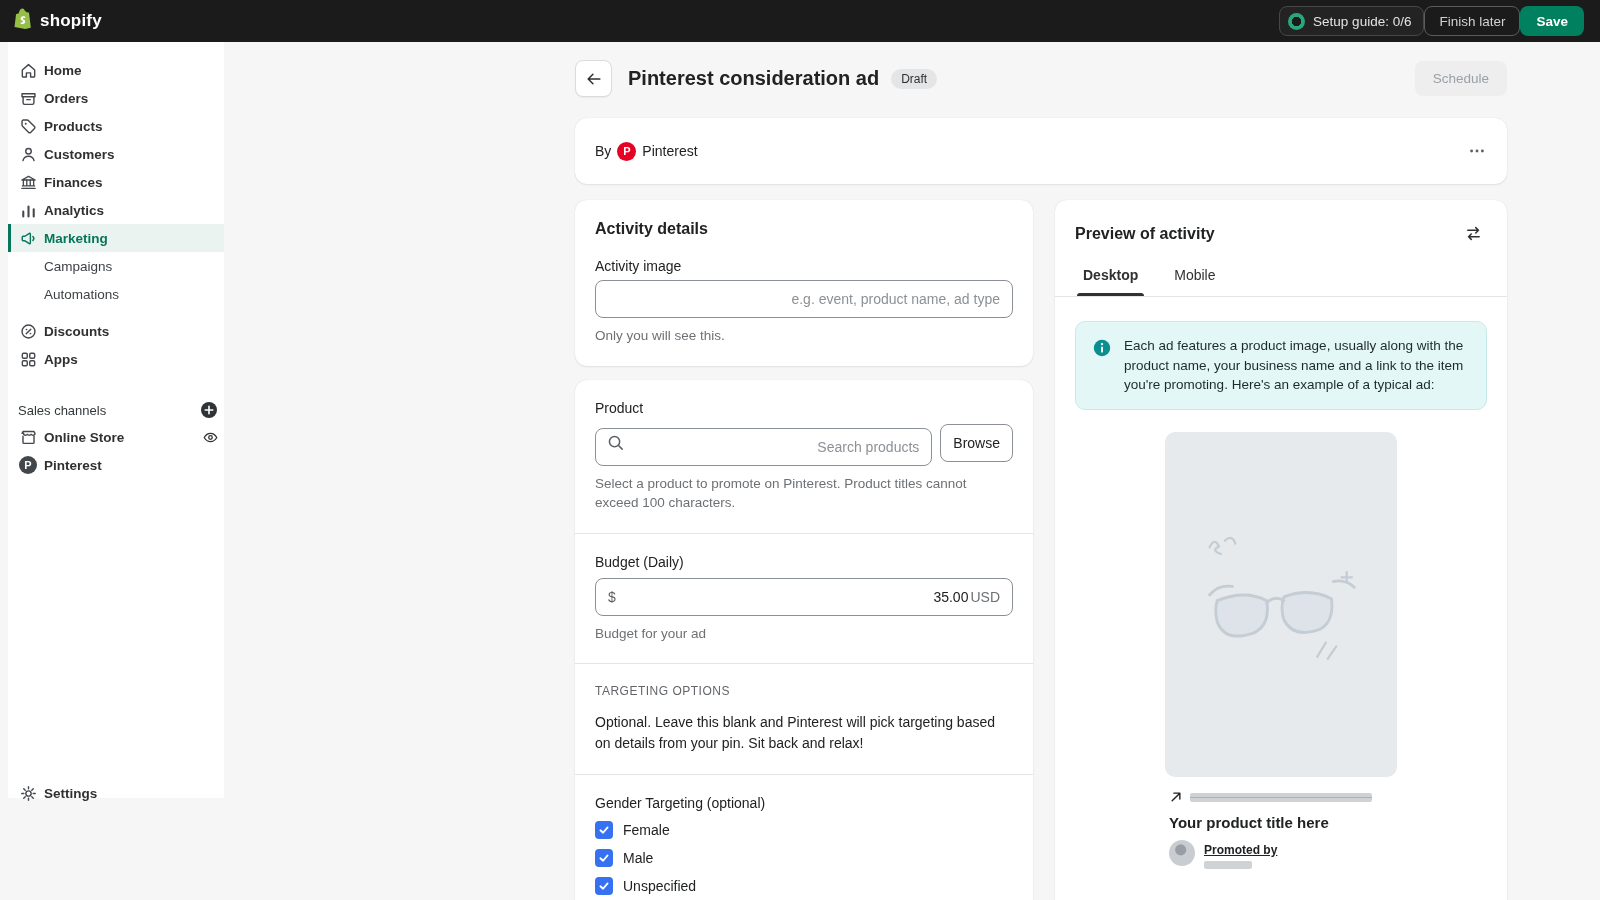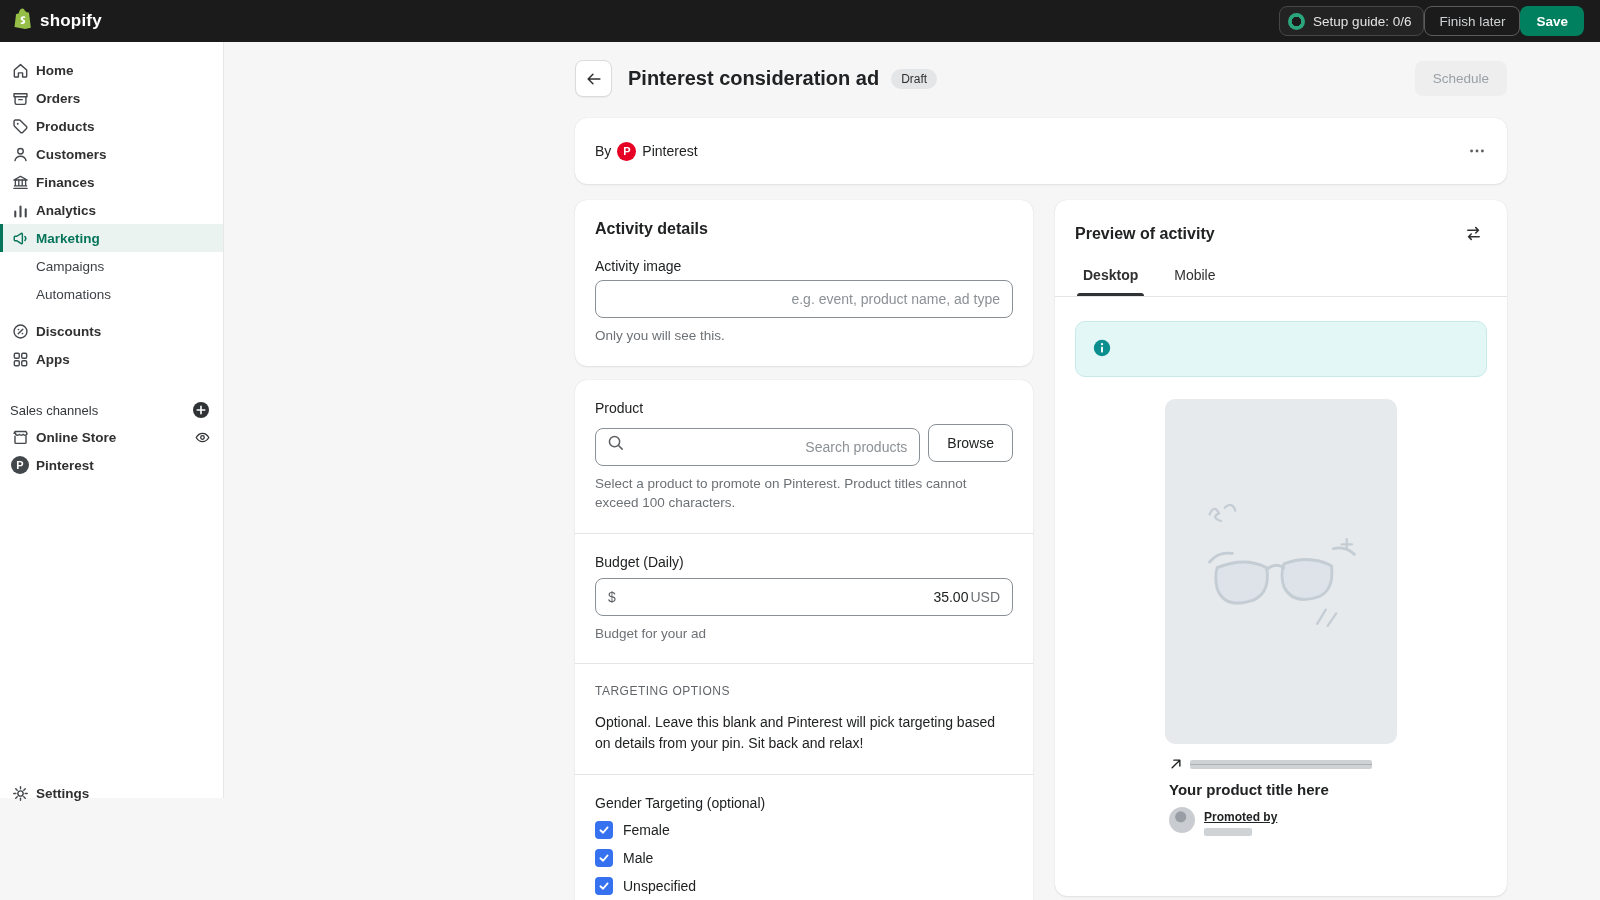--- a/index.html
+++ b/index.html
@@ -30,21 +30,21 @@
     height:30px; padding:0 14px; background:transparent; border:1px solid #5c5c5c;
     border-radius:8px; color:#cfd1d3; font-size:13.5px; cursor:pointer;
   }
   .btn-save {
     height:30px; padding:0 16px; background:#00805e; border:none; border-radius:8px;
     color:#fff; font-size:13.5px; font-weight:700; cursor:pointer;
   }
 
   
   .sidebar {
-    position:absolute; top:42px; left:0; width:224px; height:756px; background:#ffffff;
+    position:absolute; top:42px; left:8px; width:224px; height:756px; background:#ffffff;
     border-right:1px solid #e7e7e7; padding-top:14px;
   }
   .nav-item {
     display:flex; align-items:center; gap:6px; height:28px; padding:0 12px 0 7px;
     border-left:3px solid transparent; font-size:13.5px; font-weight:600; color:#303030; cursor:pointer;
   }
   .nav-item .nav-icon { width:20px; height:20px; display:flex; align-items:center; justify-content:center; color:#45484c; flex:none; }
   .nav-item.active { background:#ebf3f0; border-left-color:#06755a; color:#06755a; }
   .nav-item.active .nav-icon { color:#06755a; }
   .nav-sub {
@@ -118,21 +118,21 @@
   .text-input::placeholder { color:#8c9196; }
   .help { font-size:13.5px; color:#6d7175; margin-top:8px; line-height:1.45; }
 
   .section { padding:20px; }
   .section + .section { border-top:1px solid #e4e5e7; }
   .search-row { display:flex; gap:8px; margin-top:8px; }
   .search-box { flex:1; position:relative; }
   .search-box .text-input { margin-top:4px; padding-left:37px; }
   .search-icon { position:absolute; left:11px; top:9px; color:#5c5f62; }
   .btn-browse {
-    height:38px; padding:0 18px; background:#fff; border:1px solid #8a9095; border-radius:8px;
+    height:38px; padding:0 12px; background:#fff; border:1px solid #8a9095; border-radius:8px;
     font-size:14px; color:#202223; cursor:pointer;
   }
   .budget-box {
     display:flex; align-items:center; height:38px; border:1px solid #8a9095; border-radius:8px;
     padding:0 12px; margin-top:8px; background:#fff;
   }
   .budget-box .prefix { color:#5c5f62; font-size:14px; margin-right:10px; }
   .budget-box input { border:none; outline:none; flex:1; font-size:14px; color:#202223; min-width:0; }
   .budget-box .suffix { color:#6d7175; font-size:14px; }
 
@@ -458,20 +458,21 @@
           </div>
 
           <div class="banner">
             <span class="banner-icon">
               <svg width="20" height="20" viewBox="0 0 20 20">
                   <circle cx="10" cy="10" r="8.2" fill="#0a8e8e"></circle>
                   <circle cx="10" cy="6.2" r="1.15" fill="#fff"></circle>
                   <rect x="9.05" y="8.6" width="1.9" height="6" rx=".95" fill="#fff"></rect>
                 </svg>
             </span>
+            <span class="banner-text">Each ad features a product image, usually along with the product name, your business name and a link to the item you're promoting. Here's an example of a typical ad:</span>
           </div>
 
           <div class="ad">
             <div class="ad-image">
               <svg width="200" height="175" viewBox="0 0 210 180">
                 <g fill="none" stroke="#c4ccd4" stroke-width="3" stroke-linecap="round" stroke-linejoin="round">
                   <path d="M30 30q5-11 10-1-9 4 2 8" stroke-width="2.4"></path>
                   <path d="M46 23q8-7 11 3" stroke-width="2.4"></path>
                   <path d="M30 80q9-11 24-9M182 72q-9-9-22-6"></path>
                   <path d="M38 86q29-12 52 0 4 26-14 34-30 10-38-12-3-12 0-22z" fill="#dde3e8"></path>

